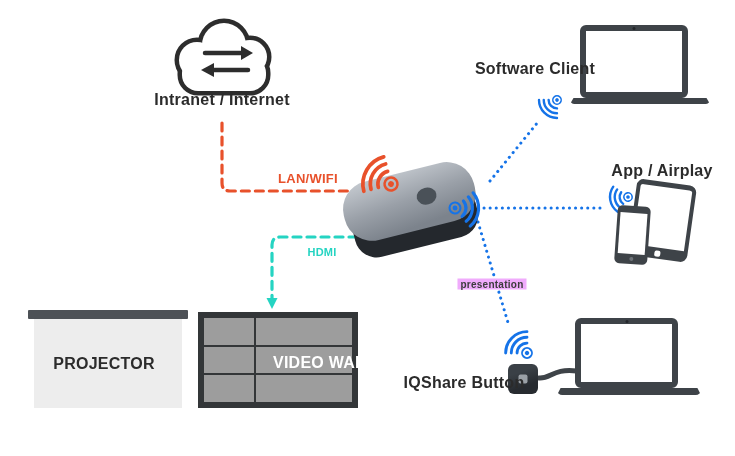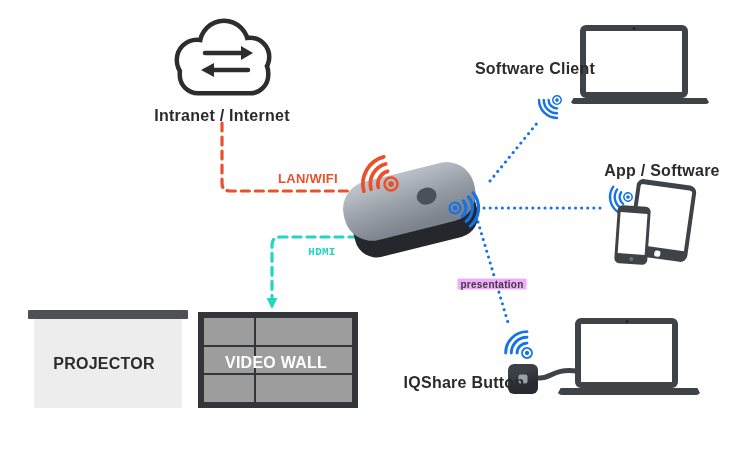--- a/index.html
+++ b/index.html
@@ -9,21 +9,21 @@
   }
   svg.layer{position:absolute;left:0;top:0;}
   
   .lbl{
     position:absolute;transform:translate(-50%,-50%);
     font-weight:700;font-size:16px;color:#2b2b2b;letter-spacing:.25px;white-space:nowrap;
   }
   .lbl.orange{color:#e8512b;font-size:13px;}
   .lbl.teal{color:#25d4c2;font-size:11px;}
   .lbl.thin{font-weight:600;font-size:10px;color:#3c3c3c;background:#f0abfc;padding:0 3px;}
-  .lbl.white{color:#ffffff;}
+  .lbl.white{color:#ffffff;margin-left:48px;}
   
   .laptop{position:absolute;}
   .laptop .screen{
     box-sizing:border-box;border:6px solid #3e4348;border-radius:6px;background:#ffffff;position:relative;
   }
   .laptop .screen::before{
     content:"";position:absolute;top:-4px;left:50%;width:3px;height:3px;border-radius:50%;
     background:#23262a;transform:translateX(-50%);
   }
   .laptop .base{
@@ -157,23 +157,23 @@
 
   <div class="videowall" style="left:198px;top:312px;width:160px;height:96px;">
     <div class="panel"></div>
     <div class="panel"></div>
     <div class="panel"></div>
     <div class="panel"></div>
     <div class="panel"></div>
     <div class="panel"></div>
   </div>
 
-  <div class="lbl" style="left:222px;top:116px;text-align:center;">Intranet / Internet</div>
+  <div class="lbl" style="left:222px;top:100px;text-align:center;">Intranet / Internet</div>
   <div class="lbl orange" style="left:308px;top:178px;">LAN/WIFI</div>
-  <div class="lbl teal" style="left:322px;top:252px;font-family:Liberation Mono, monospace;">HDMI</div>
+  <div class="lbl teal" style="left:322px;top:252px;">HDMI</div>
   <div class="lbl" style="left:535px;top:69px;">Software Client</div>
-  <div class="lbl" style="left:662px;top:171px;">App / Software</div>
+  <div class="lbl" style="left:662px;top:171px;">App / Airplay</div>
   <div class="lbl thin" style="left:492px;top:284px;">presentation</div>
   <div class="lbl" style="left:449px;top:383px;padding-left:30px;">IQShare Button</div>
   <div class="lbl" style="left:104px;top:364px;">PROJECTOR</div>
   <div class="lbl white" style="left:276px;top:363px;">VIDEO WALL</div>
 
 </div>
 
 </body></html>

